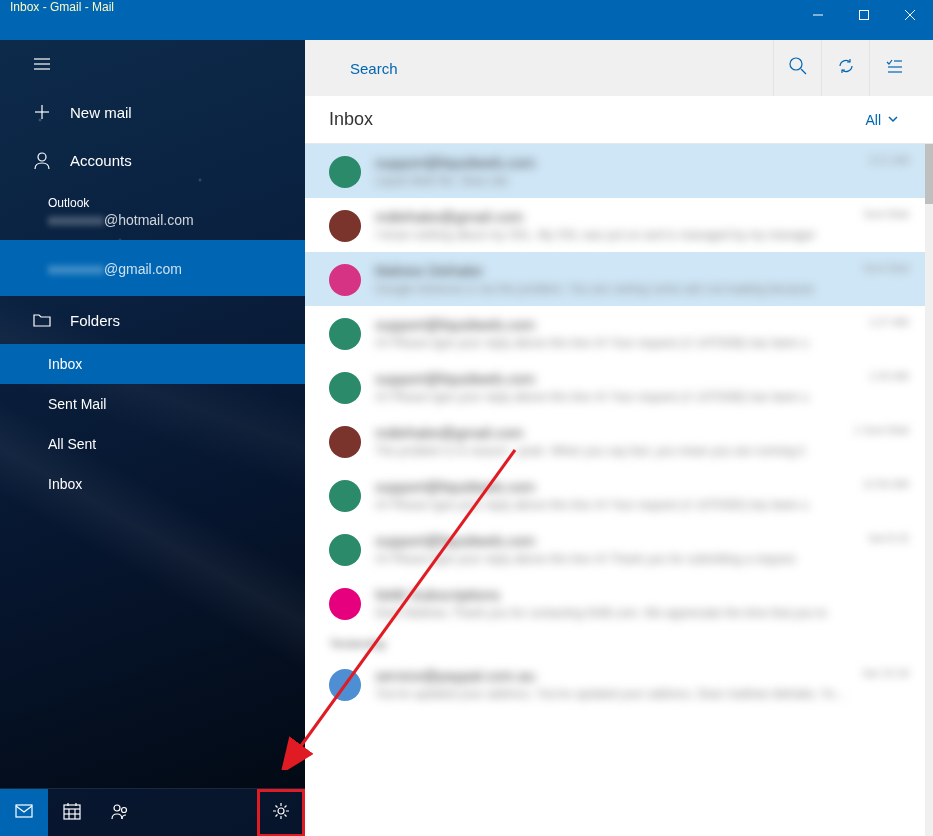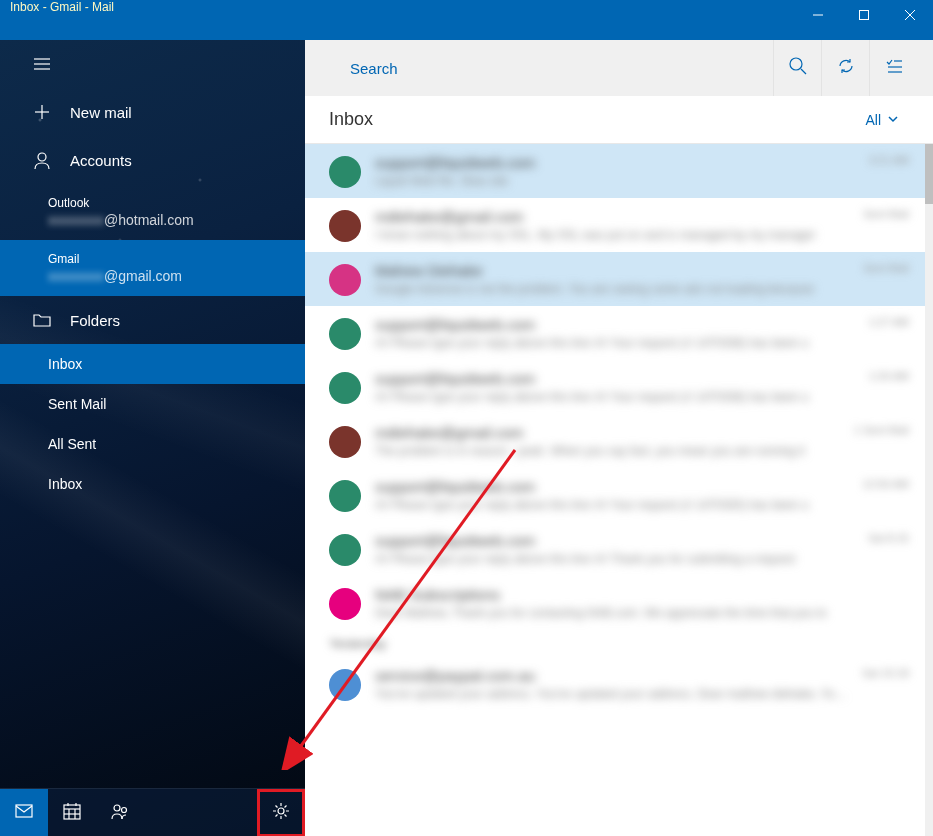--- a/index.html
+++ b/index.html
@@ -123,21 +123,20 @@
                 <path d="M3 19c0-4 3-6 7-6s7 2 7 6"></path>
               </svg>
           </span>
           <span class="sb-label">Accounts</span>
         </div>
         <div class="accounts-item">
           <div class="acct-name">Outlook</div>
           <div class="acct-email"><span class="masked">xxxxxxxx</span><span>@hotmail.com</span></div>
         </div>
         <div class="accounts-item selected">
-          <div class="acct-name">Gmail</div>
           <div class="acct-email"><span class="masked">xxxxxxxx</span><span>@gmail.com</span></div>
         </div>
         <div class="sb-row">
           <span class="icon">
             <svg viewBox="0 0 20 20">
                 <path d="M2 5h5l2 2h9v9H2z"></path>
               </svg>
           </span>
           <span class="sb-label">Folders</span>
         </div>

